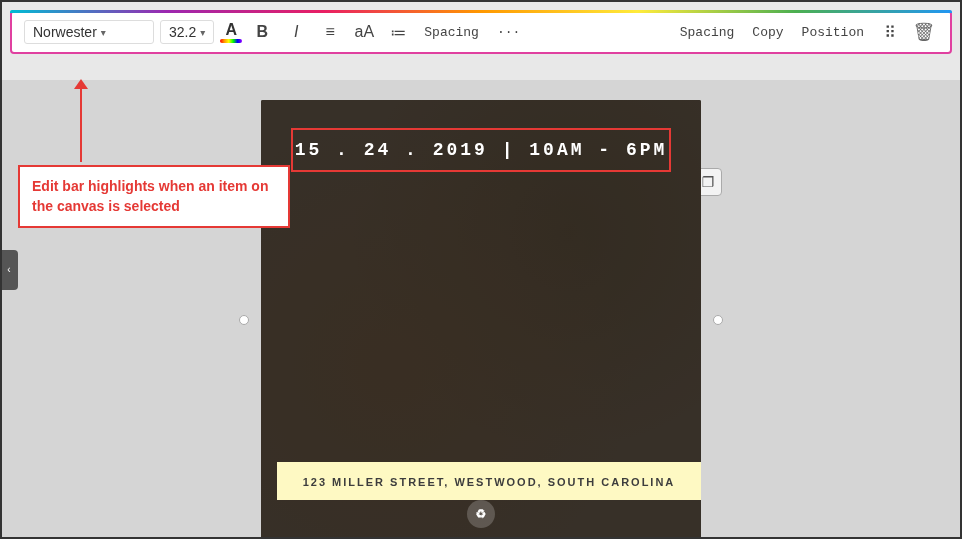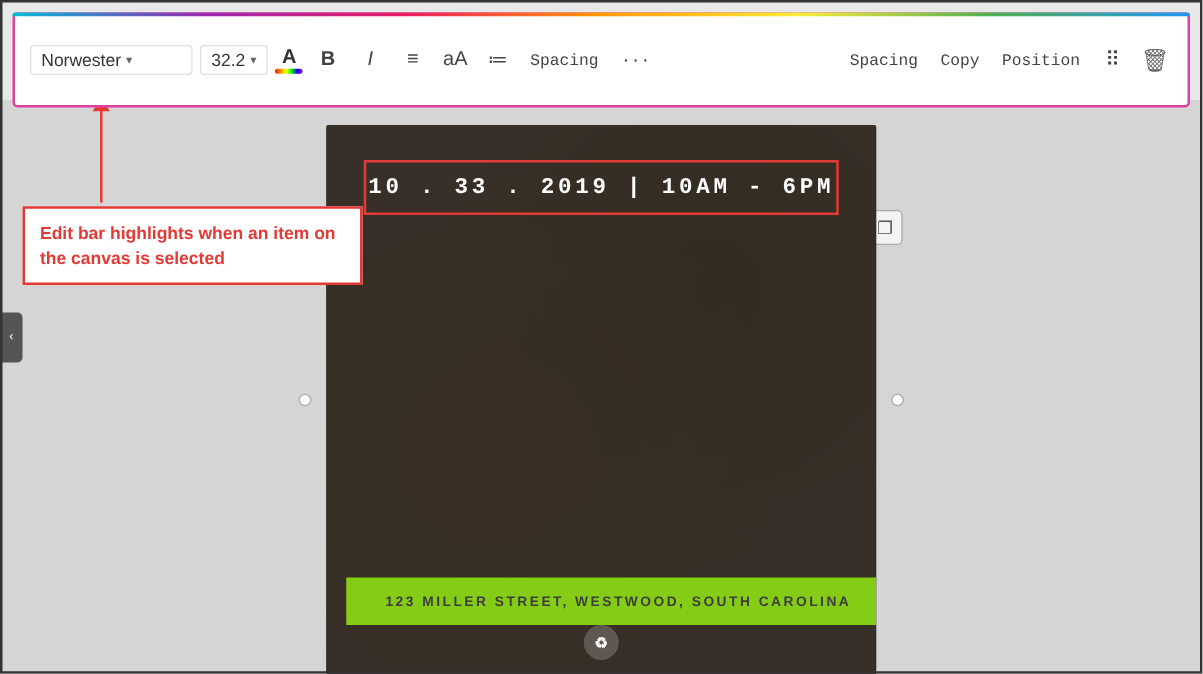--- a/index.html
+++ b/index.html
@@ -11,21 +11,21 @@
       overflow: hidden;
       position: relative;
     }
 
     
     .edit-bar {
       position: absolute;
       top: 10px;
       left: 10px;
       right: 10px;
-      height: 76px;
+      height: 44px;
       background: #fff;
       border: 2.5px solid #e040a0;
       border-radius: 4px;
       display: flex;
       align-items: center;
       padding: 0 12px;
       gap: 6px;
       z-index: 10;
     }
 
@@ -259,23 +259,23 @@
       text-transform: uppercase;
       letter-spacing: -2px;
     }
 
     
     .address-bar {
       position: absolute;
       bottom: 40px;
       left: 16px;
       right: 0;
-      background: #84cc16;
+      background: #fef9c3;
       padding: 10px 20px;
-      text-align: right;
+      text-align: center;
     }
 
     .address-text {
       color: #3d3d3d;
       font-size: 11px;
       letter-spacing: 2px;
       font-weight: 600;
       text-transform: uppercase;
     }
 
@@ -438,21 +438,21 @@
       <span>❐</span>
     </div>
   </div>
 
   <div class="poster-wrapper">
     <div class="poster">
       <div class="poster-bg"></div>
       <div class="poster-overlay"></div>
 
       <div class="date-box">
-        <span class="date-text">10 . 33 . 2019  |  10AM - 6PM</span>
+        <span class="date-text">15 . 24 . 2019  |  10AM - 6PM</span>
       </div>
 
 
       <div class="address-bar">
         <span class="address-text">123 MILLER STREET, WESTWOOD, SOUTH CAROLINA</span>
       </div>
 
       <div class="poster-logo">
         <span>♻</span>
       </div>

